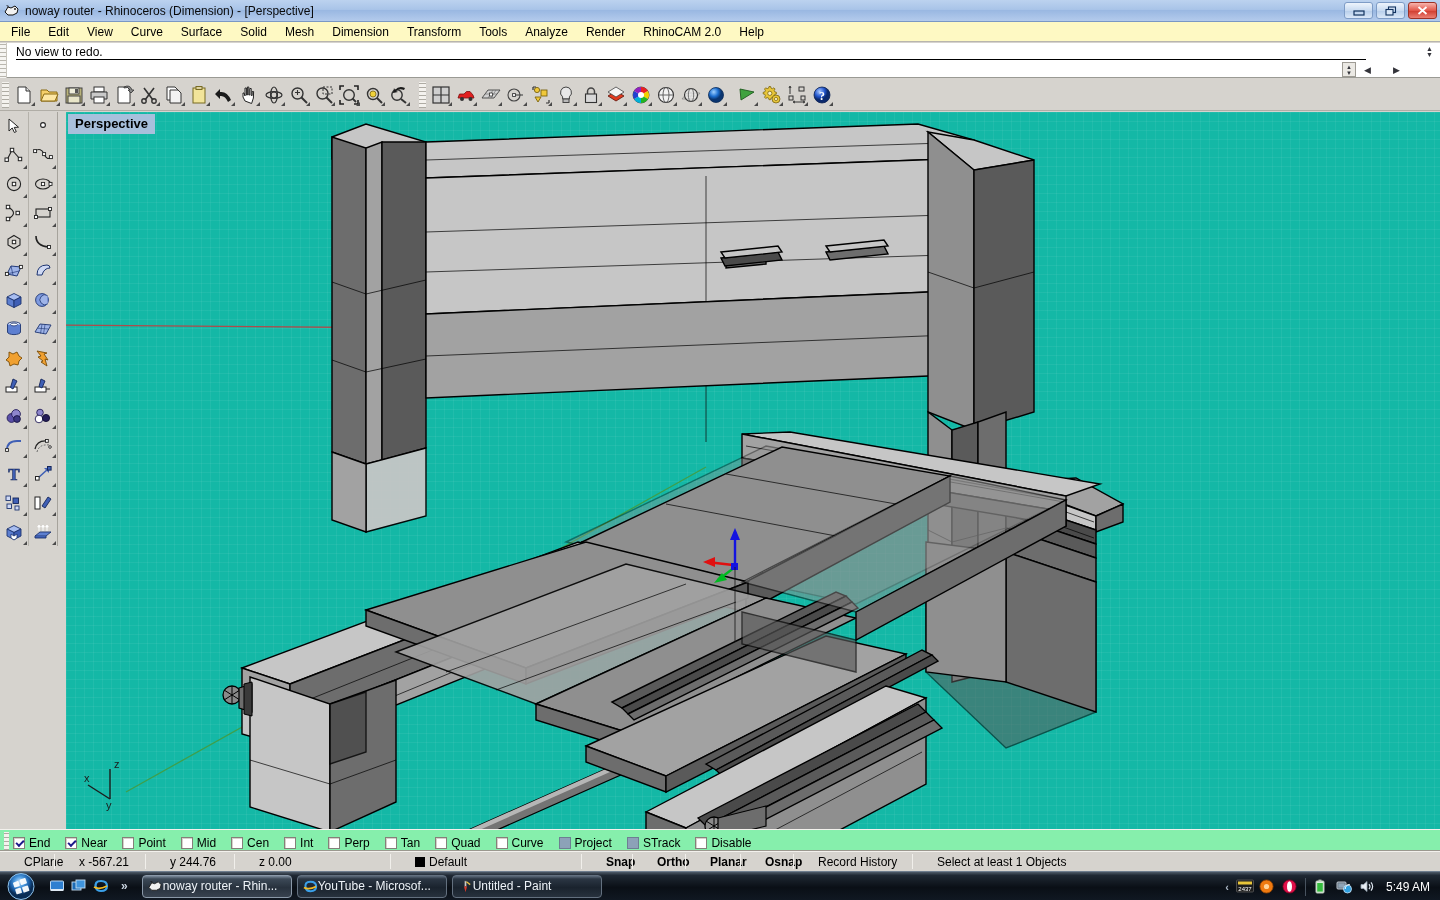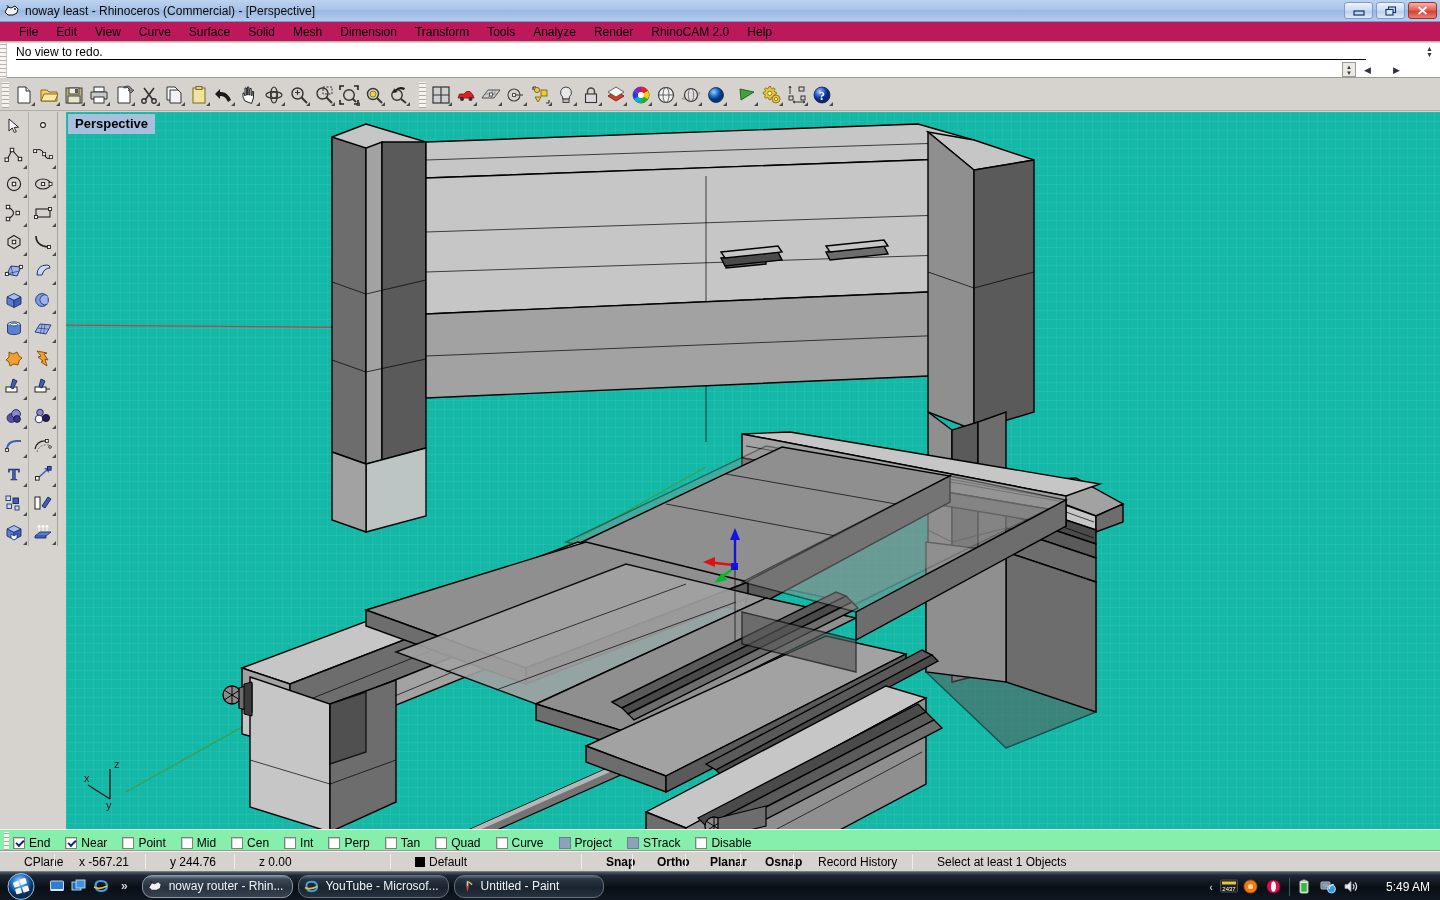--- a/index.html
+++ b/index.html
@@ -33,22 +33,22 @@
     color:#12325e; font-size:10px;
   }
   .win-btn.close {
     background: linear-gradient(to bottom,#f7b5ad,#e2574a 50%,#cf3a2d 51%,#ec8074);
     border-color:#9c3126; color:#fff; font-weight:bold;
   }
 
   
   .menubar {
     position:absolute; left:0; top:22px; width:1440px; height:20px;
-    background:#be185d; border-bottom:1px solid #b8b5ae;
-    display:flex; align-items:center; padding-left:10px;
+    background:#fef9c3; border-bottom:1px solid #b8b5ae;
+    display:flex; align-items:center; padding-left:2px;
   }
   .menu-item { padding:2px 9px; font-size:12px; color:#000; cursor:default; }
 
   
   .cmdarea {
     position:absolute; left:0; top:43px; width:1440px; height:35px;
     background:#ffffff; border-bottom:1px solid #9a9a94;
   }
   .cmd-gripper {
     position:absolute; left:0; top:0; width:7px; height:35px;
@@ -192,52 +192,52 @@
   .start-orb {
     width:40px; height:27px; margin-left:1px; position:relative; flex:none;
   }
   .ql { display:flex; align-items:center; gap:6px; margin-left:8px; }
   .ql-icon { width:16px; height:16px; position:relative; }
   .ql-chev { color:#c9d4e0; font-size:12px; margin-left:6px; font-weight:bold; }
   .tb-tasks { display:flex; align-items:center; gap:5px; margin-left:14px; }
   .task-btn {
     height:23px; min-width:150px; padding:0 9px 0 5px;
     background: linear-gradient(to bottom,#5d6b7b 0%,#2b3643 14%,#1a232e 55%,#27313d 100%);
-    border:1px solid #63707f; border-radius:10px;
-    display:flex; align-items:center; gap:6px;
+    border:1px solid #63707f; border-radius:4px;
+    display:flex; align-items:center; 
     color:#eef3f8; font-size:12px; white-space:nowrap; overflow:hidden;
   }
   .task-btn.active {
     background: linear-gradient(to bottom,#7b8a9b 0%,#3c4957 14%,#28323e 55%,#38424f 100%);
     border-color:#8a98a8;
   }
   .tray {
     position:absolute; right:4px; top:0; height:29px;
     display:flex; align-items:center; gap:7px;
     color:#e8eef5; font-size:12px;
   }
   .tray-chev { color:#aebbc9; font-size:11px; font-weight:bold; }
   .tray-ico { width:16px; height:16px; position:relative; }
-  .clock { margin-left:20px; margin-right:6px; font-size:12px; color:#fff; }
+  .clock { margin-left:4px; margin-right:6px; font-size:12px; color:#fff; }
   .tray-divider { width:1px; height:18px; background:#48535f; }
 </style>
 </head>
 <body>
 
 <div id="app">
 
   <div class="titlebar">
     <div class="title-icon">
       <svg width="16" height="16" viewBox="0 0 16 16">
         <path d="M1 9 L4 4 L7 5 L11 3 L14 6 L13 10 L9 12 L4 12 Z" fill="#f2f2f2" stroke="#111" stroke-width="1"></path>
         <path d="M4 4 L2 2 L5 3 Z" fill="#111"></path>
         <circle cx="11" cy="6" r="0.9" fill="#111"></circle>
       </svg>
     </div>
-    <span class="title-text">noway least - Rhinoceros (Commercial) - [Perspective]</span>
+    <span class="title-text">noway router - Rhinoceros (Dimension) - [Perspective]</span>
     <div class="win-btns">
       <div class="win-btn">
         <svg width="12" height="10">
             <rect x="1" y="5" width="10" height="4" fill="none" stroke="#12325e" stroke-width="1.2"></rect>
           </svg>
       </div>
       <div class="win-btn">
         <svg width="12" height="10">
           <rect x="3.5" y="1" width="7" height="5.5" fill="none" stroke="#12325e" stroke-width="1.1"></rect>
           <rect x="1" y="3.5" width="7" height="5.5" fill="#dbe8f8" stroke="#12325e" stroke-width="1.1"></rect>

